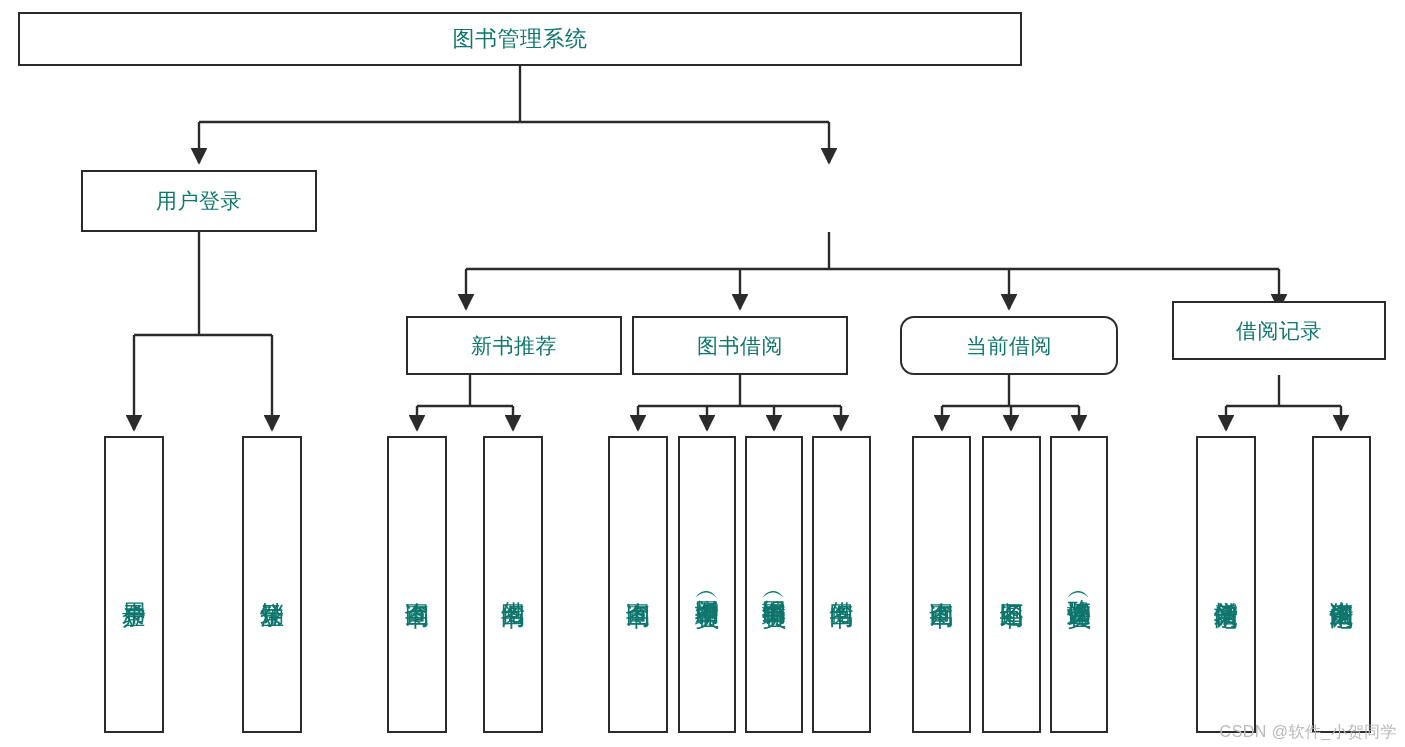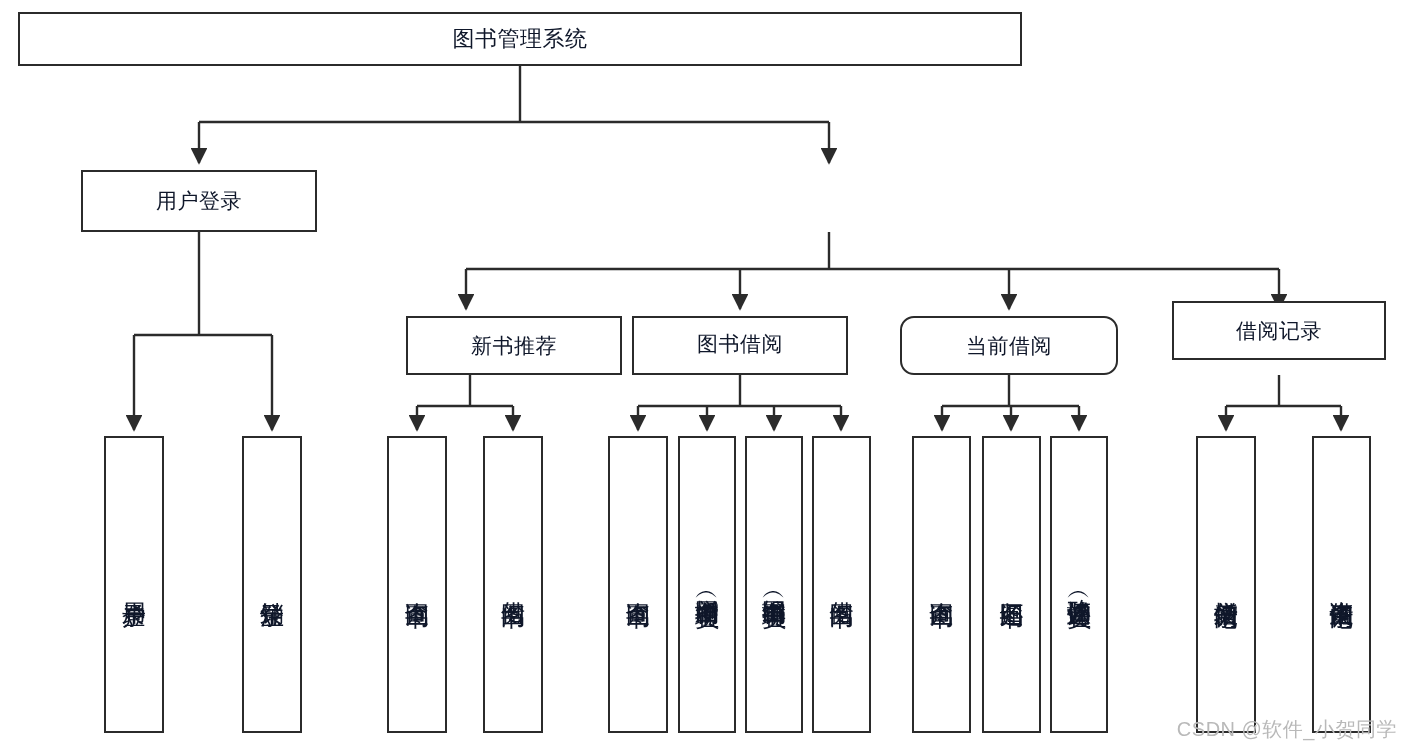--- a/index.html
+++ b/index.html
@@ -30,21 +30,21 @@
     position: absolute;
     box-sizing: border-box;
     background: #ffffff;
     border: 2px solid #2b2b2b;
     display: flex;
     align-items: center;
     justify-content: center;
     overflow: hidden;
   }
   .node-label {
-    color: #0f172a;
+    color: #0f766e;
     letter-spacing: 0.5px;
     white-space: nowrap;
     text-align: center;
   }
   .node-box.horizontal .node-label {
     font-size: 21px;
     line-height: 1.1;
   }
   .node-box.root .node-label {
     font-size: 22px;
@@ -53,21 +53,21 @@
     writing-mode: vertical-rl;
     text-orientation: upright;
     font-size: 24px;
     line-height: 1.08;
     letter-spacing: 1px;
   }
   #watermark {
     position: absolute;
     right: 8px;
     bottom: 4px;
-    font-size: 20px;
+    font-size: 16px;
     color: #b9b9b9;
     letter-spacing: 0.5px;
     white-space: nowrap;
     pointer-events: none;
     text-align: center;
   }
 </style>
 </head>
 <body>
 
@@ -127,21 +127,21 @@
     <span class="node-label">图书管理系统</span>
   </div>
 
   <div class="node-box horizontal" style="left: 81px; top: 170px; width: 236px; height: 62px;">
     <span class="node-label">用户登录</span>
   </div>
 
   <div class="node-box horizontal" style="left: 362px; top: 316px; width: 216px; height: 59px; margin-left: 44px;">
     <span class="node-label">新书推荐</span>
   </div>
-  <div class="node-box horizontal" style="left: 632px; top: 316px; width: 216px; height: 59px; font-family: Liberation Mono, monospace;">
+  <div class="node-box horizontal" style="left: 632px; top: 316px; width: 216px; height: 59px;">
     <span class="node-label">图书借阅</span>
   </div>
   <div class="node-box horizontal" style="left: 900px; top: 316px; width: 218px; height: 59px; border-radius: 14px;">
     <span class="node-label">当前借阅</span>
   </div>
   <div class="node-box horizontal" style="left: 1172px; top: 301px; width: 214px; height: 59px;">
     <span class="node-label">借阅记录</span>
   </div>
 
   <div class="node-box vertical" style="left: 104px; top: 436px; width: 60px; height: 297px;">

